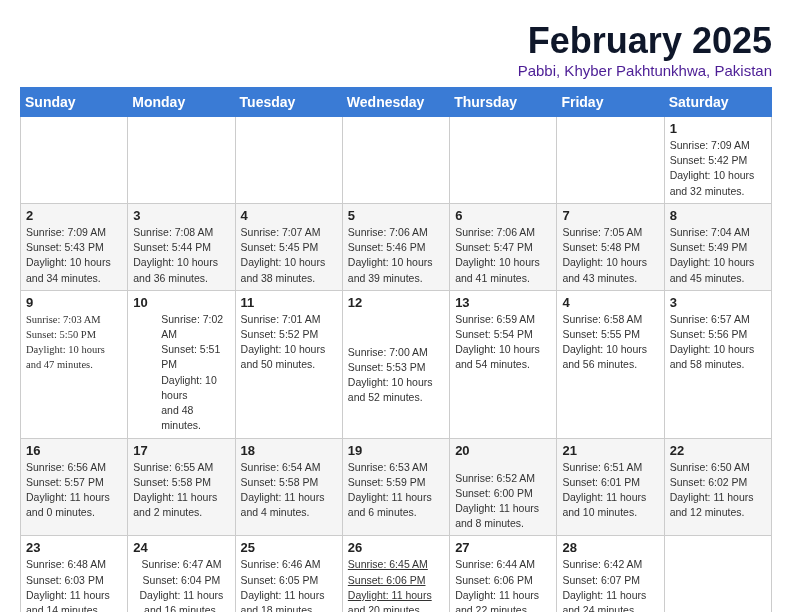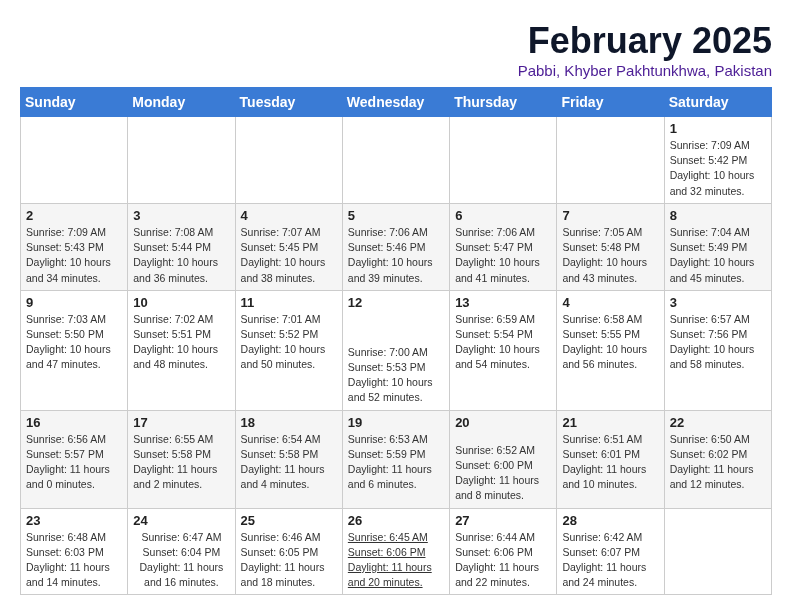--- a/index.html
+++ b/index.html
@@ -162,28 +162,28 @@
           <span class="day-number">8</span>
           <div class="day-info" style="white-space: pre-line;">Sunrise: 7:04 AM
 Sunset: 5:49 PM
 Daylight: 10 hours
 and 45 minutes.</div>
         </td>
       </tr>
       <tr class="normal-row">
         <td>
           <span class="day-number">9</span>
-          <div class="day-info" style="white-space: pre-line;">Sunrise: 7:03 AM
+          <div class="day-info" style="white-space: pre-line; font-family: Liberation Serif, serif;">Sunrise: 7:03 AM
 Sunset: 5:50 PM
 Daylight: 10 hours
 and 47 minutes.</div>
         </td>
         <td>
           <span class="day-number">10</span>
-          <div class="day-info" style="white-space: pre-line;">Sunrise: 7:02 AM
+          <div class="day-info" style="white-space: pre-line; margin-left: 28px;">Sunrise: 7:02 AM
 Sunset: 5:51 PM
 Daylight: 10 hours
 and 48 minutes.</div>
         </td>
         <td>
           <span class="day-number">11</span>
           <div class="day-info" style="white-space: pre-line;">Sunrise: 7:01 AM
 Sunset: 5:52 PM
 Daylight: 10 hours
 and 50 minutes.</div>
@@ -205,21 +205,21 @@
         <td>
           <span class="day-number">4</span>
           <div class="day-info" style="white-space: pre-line;">Sunrise: 6:58 AM
 Sunset: 5:55 PM
 Daylight: 10 hours
 and 56 minutes.</div>
         </td>
         <td>
           <span class="day-number">3</span>
           <div class="day-info" style="white-space: pre-line;">Sunrise: 6:57 AM
-Sunset: 7:56 PM
+Sunset: 5:56 PM
 Daylight: 10 hours
 and 58 minutes.</div>
         </td>
       </tr>
       <tr class="alt-row">
         <td>
           <span class="day-number">16</span>
           <div class="day-info" style="white-space: pre-line;">Sunrise: 6:56 AM
 Sunset: 5:57 PM
 Daylight: 11 hours

